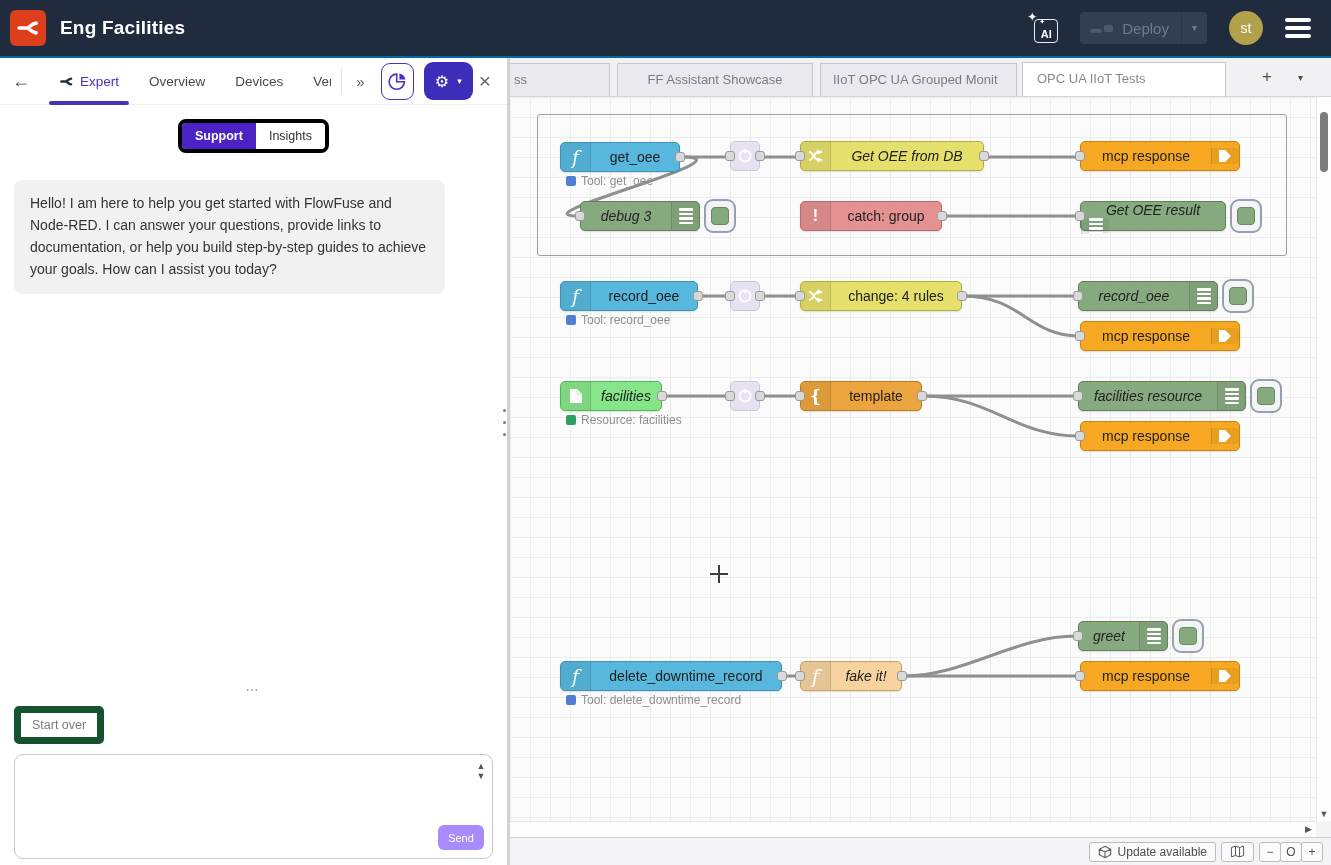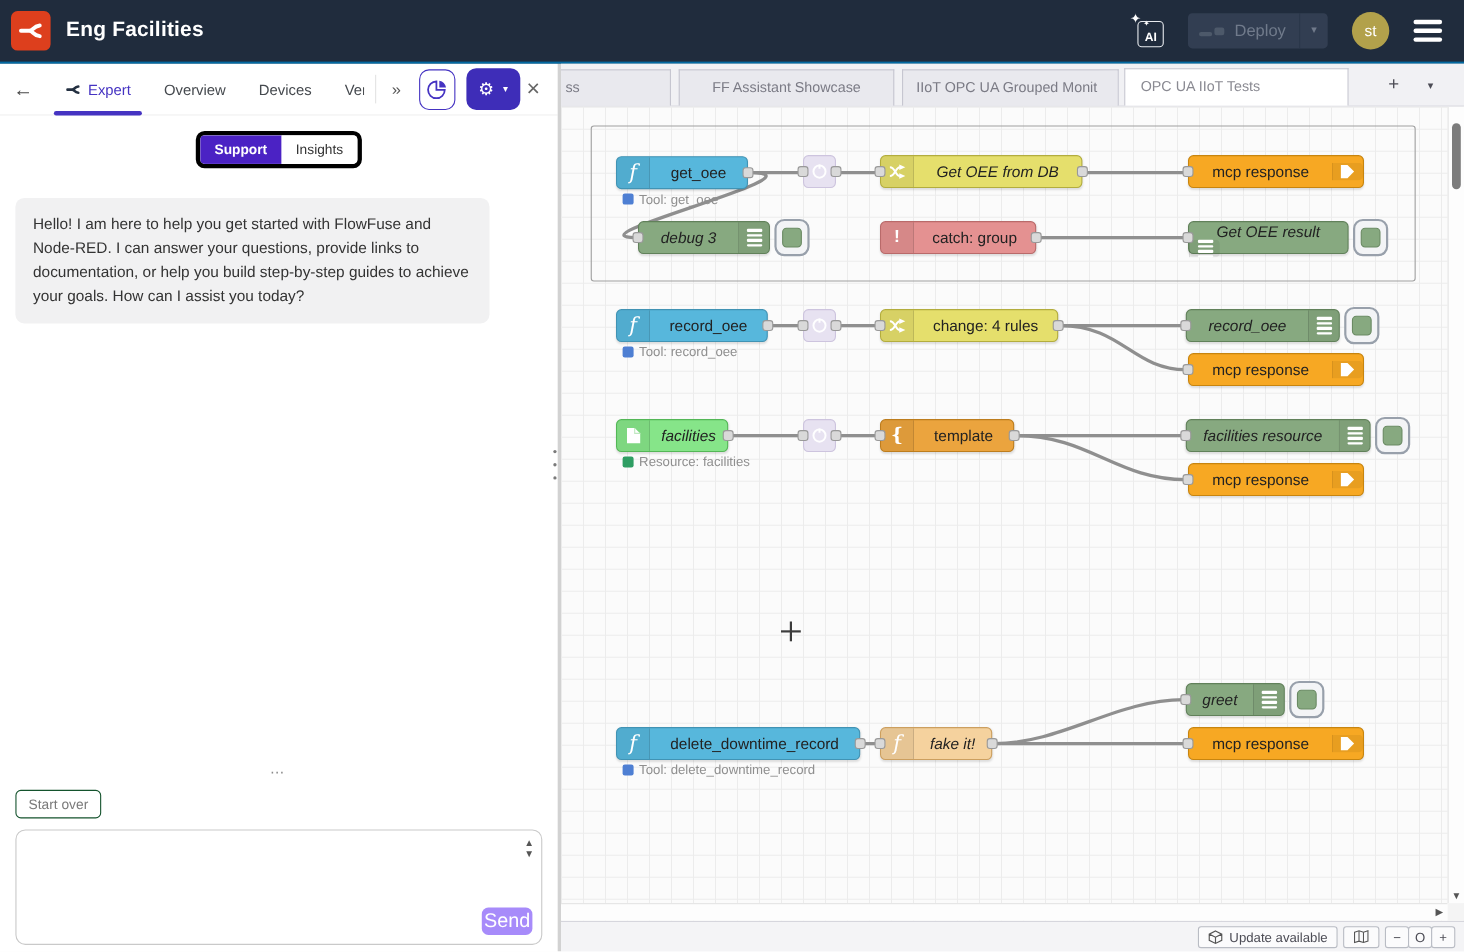--- a/index.html
+++ b/index.html
@@ -47,27 +47,27 @@
   .mode.on { background:#4b22c4; color:#fff; font-weight:700; }
   .mode.off { background:#fff; color:#333; }
 
   .info-box { margin:17px 14px 0; background:#ecebfa; border-radius:8px; padding:9px 14px; font-size:12.5px; line-height:1.5; color:#4a3ec8; }
   .info-box a { color:#4a3ec8; text-decoration:underline; cursor:pointer; }
 
   .bubble { margin:27px 62px 0 14px; background:#f1f1f2; border-radius:8px; padding:13px 16px; font-size:14px; line-height:1.57; color:#333; }
 
   .panel-footer { position:absolute; left:0; right:0; bottom:6px; }
   .drag-dots { text-align:center; color:#8a8a8a; font-size:13px; letter-spacing:3px; height:16px; line-height:10px; cursor:ns-resize; }
-  .start-over { display:inline-block; margin:5px 0 0 14px; border:1px solid #14532d; border-radius:5px; background:#fff; color:#7a7a7a; font-size:12.5px; padding:5px 11px; cursor:pointer; }
+  .start-over { display:inline-block; margin:5px 0 0 14px; border:7px solid #14532d; border-radius:5px; background:#fff; color:#7a7a7a; font-size:12.5px; padding:5px 11px; cursor:pointer; }
   .input-wrap { position:relative; margin:10px 14px 0; height:105px; border:1px solid #c9c9c9; border-radius:9px; background:#fff; }
   .ta { position:absolute; inset:4px 22px 4px 6px; border:none; outline:none; resize:none; font-family:"Liberation Sans",sans-serif; font-size:14px; }
   .ta-scroll { position:absolute; right:4px; top:6px; width:14px; }
   .ta-up,.ta-down { display:block; text-align:center; font-size:9px; color:#555; cursor:pointer; }
   .ta-thumb { margin:4px auto; width:9px; height:28px; background:#6f6f6f; border-radius:5px; cursor:pointer; }
-  .send-btn { position:absolute; right:8px; bottom:8px; width:46px; height:25px; background:#a78bfa; border:none; border-radius:6px; color:#fff; font-size:18px; font-family:"Liberation Sans",sans-serif; cursor:pointer; }
+  .send-btn { position:absolute; right:8px; bottom:8px; width:46px; height:25px; background:#a78bfa; border:none; border-radius:6px; color:#fff; font-size:11px; font-family:"Liberation Sans",sans-serif; cursor:pointer; }
 
   .divider { width:3px; background:#d2d2d2; position:relative; flex:0 0 auto; cursor:ew-resize; }
   .divider i { position:absolute; left:-4px; width:3px; height:3px; background:#7a7a7a; border-radius:50%; }
 
   
   .editor { flex:1; display:flex; flex-direction:column; min-width:0; background:#fafafa; }
   .etabbar { position:relative; height:39px; background:#f1f1f4; border-bottom:1px solid #d5d5dc; flex:0 0 auto; }
   .etab { position:absolute; bottom:0; height:33px; background:#e9e9ee; border:1px solid #c6c6d0; border-bottom:none; font-size:13px; color:#7b7b85; line-height:31px; text-align:center; overflow:hidden; white-space:nowrap; cursor:pointer; }
   .etab.first { left:0; width:100px; border-left:none; text-align:left; padding-left:4px; }
   .etab.fade::after { content:''; position:absolute; right:0; top:0; bottom:0; width:20px; background:linear-gradient(90deg,rgba(233,233,238,0),#e9e9ee); }

